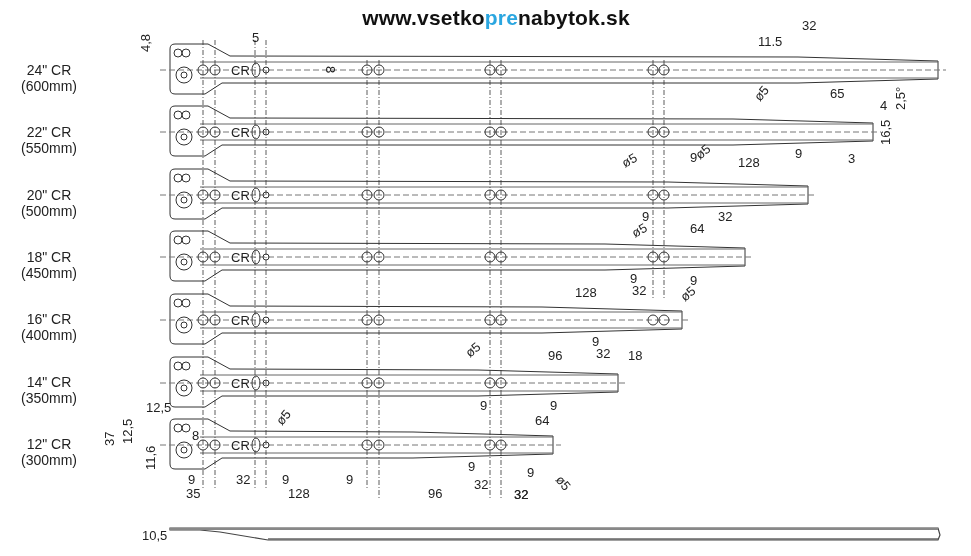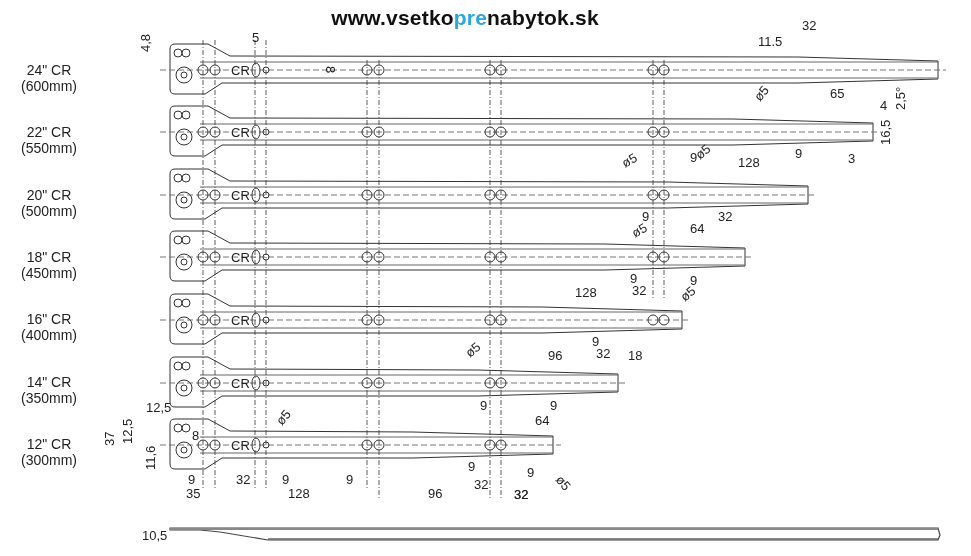--- a/index.html
+++ b/index.html
@@ -1,17 +1,17 @@
 <!DOCTYPE html>
 <html><head>
 <meta charset="utf-8">
 <style>
   html,body{margin:0;padding:0;background:#fff;}
   body{width:971px;height:556px;position:relative;overflow:hidden;font-family:"Liberation Sans",sans-serif;}
-  #title{position:absolute;left:0;top:6px;width:930px;text-align:center;font-weight:bold;font-size:21px;color:#111;letter-spacing:0.2px;}
+  #title{position:absolute;left:0;top:6px;width:930px;text-align:center;font-weight:bold;font-size:21px;color:#111;letter-spacing:0.2px;padding-left:31px;}
   #title .accent{color:#2aa6e0;}
   .rail-label{position:absolute;left:10px;width:78px;text-align:center;font-size:14px;line-height:16px;color:#222;}
   svg{position:absolute;left:0;top:0;}
   .dim{font-family:"Liberation Sans",sans-serif;font-size:13px;fill:#222;}
 </style>
 </head>
 <body>
 
 <div id="title"><span>www.vsetko</span><span class="accent">pre</span><span>nabytok.sk</span></div>
 

